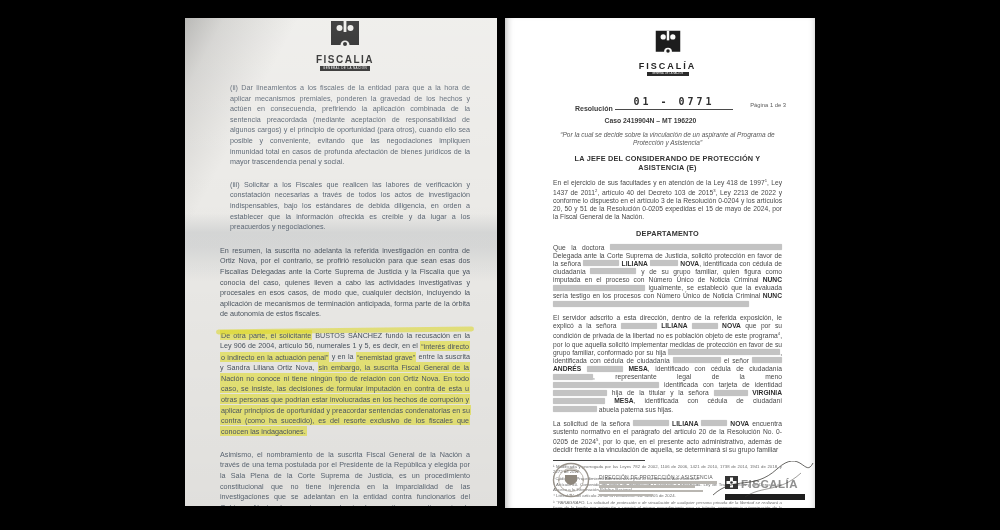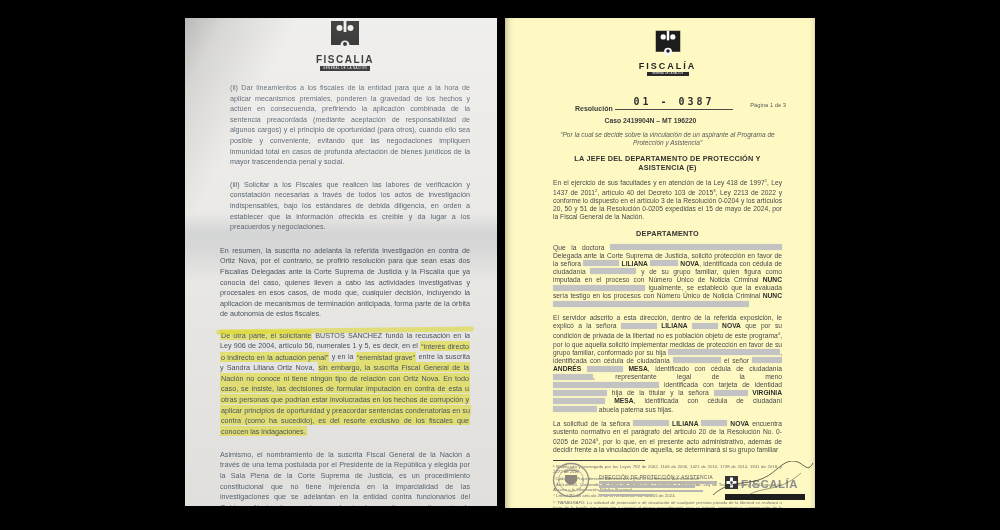--- a/index.html
+++ b/index.html
@@ -17,21 +17,21 @@
   .lp-brand{font-size:10px;font-weight:bold;letter-spacing:1.5px;color:#1d1d1d;margin-top:1px;}
   .lp-bar{width:50px;height:5px;background:#232323;margin:1px auto 0;color:#efefef;font-size:3px;line-height:5px;letter-spacing:0.4px;text-align:center;overflow:hidden;}
   .lp-para{font-size:7.2px;line-height:10.6px;text-align:justify;color:#5d6875;}
   .lp-para.indent{margin-left:10px;}
   .lp-para.strong{color:#4a545f;}
   .mt12{margin-top:12px;} .mt13{margin-top:13px;}
   .hl-streak{position:relative;height:5px;margin:8px 0 -2px -4px;width:258px;background:rgba(226,220,34,0.55);border-radius:3px;transform:rotate(-0.7deg);}
   .seg-hl{background:rgba(230,224,38,0.58);box-decoration-break:clone;-webkit-box-decoration-break:clone;padding:0.5px 1px;color:#4d5763;}
 
   
-  .page-right{position:absolute;left:505px;top:18px;width:310px;height:490px;background:#fef9c3;overflow:hidden;
+  .page-right{position:absolute;left:505px;top:18px;width:310px;height:490px;background:#ffffff;overflow:hidden;
     box-shadow:inset 7px 0 9px -7px rgba(0,0,0,0.40), inset -5px 0 7px -6px rgba(0,0,0,0.30);}
   .rp-body{position:absolute;left:48px;right:33px;top:0;}
   .rp-logo{text-align:center;padding-top:12px;}
   .rp-brand{font-size:9px;font-weight:bold;letter-spacing:2px;color:#242424;margin-top:1px;}
   .rp-bar{width:42px;height:4px;background:#2a2a2a;margin:1px auto 0;color:#eee;font-size:2.6px;line-height:4px;text-align:center;overflow:hidden;}
   .res-row{position:relative;height:20px;margin-top:20px;}
   .res-label{position:absolute;left:22px;top:9px;font-size:7px;font-weight:bold;color:#3c3c3c;}
   .res-number{position:absolute;left:62px;top:0;width:118px;text-align:center;font-family:"DejaVu Sans Mono",monospace;font-size:10px;font-weight:bold;letter-spacing:3px;color:#303030;border-bottom:1px solid #4a4a4a;padding-bottom:2px;}
   .res-page{position:absolute;right:-4px;top:6px;font-size:5.8px;color:#5a5a5a;}
   .caso-line{width:175px;margin-left:10px;text-align:center;font-size:6.8px;font-weight:bold;color:#3c3c3c;margin-top:1px;}
@@ -108,28 +108,28 @@
             <circle cx="16" cy="24" r="4.5" fill="#fbfbfa"></circle>
             <circle cx="16" cy="23" r="2" fill="#1d1d1d"></circle>
           </svg>
         </span>
         <div class="rp-brand">FISCALÍA</div>
         <div class="rp-bar">GENERAL DE LA NACIÓN</div>
       </div>
 
       <div class="res-row">
         <span class="res-label">Resolución</span>
-        <span class="res-number">01 - 0387</span>
+        <span class="res-number">01 - 0771</span>
         <span class="res-page">Página 1 de 3</span>
       </div>
       <div class="caso-line">Caso 2419904N – MT 196220</div>
 
       <div class="rp-quote">“Por la cual se decide sobre la vinculación de un aspirante al Programa de Protección y Asistencia”</div>
 
-      <div class="rp-head">LA JEFE DEL DEPARTAMENTO DE PROTECCIÓN Y ASISTENCIA (E)</div>
+      <div class="rp-head">LA JEFE DEL CONSIDERANDO DE PROTECCIÓN Y ASISTENCIA (E)</div>
 
       <div class="rp-para mt5"><span class="seg-n">En el ejercicio de sus facultades y en atención de la Ley 418 de 1997</span><span class="seg-sup">1</span><span class="seg-n">, Ley 1437 de 2011</span><span class="seg-sup">2</span><span class="seg-n">, artículo 40 del Decreto 103 de 2015</span><span class="seg-sup">3</span><span class="seg-n">, Ley 2213 de 2022 y conforme lo dispuesto en el artículo 3 de la Resolución 0-0204 y los artículos 20, 50 y 51 de la Resolución 0-0205 expedidas el 15 de mayo de 2024, por la Fiscal General de la Nación.</span></div>
 
       <div class="rp-head mt7">DEPARTAMENTO</div>
 
       <div class="rp-para mt6"><span class="seg-n">Que la doctora </span><span class="redact" style="width: 172px;"></span><span class="seg-n"> Delegada ante la Corte Suprema de Justicia, solicitó protección en favor de la señora </span><span class="redact" style="width: 36px;"></span><span class="seg-b"> LILIANA </span><span class="redact" style="width: 28px;"></span><span class="seg-b"> NOVA</span><span class="seg-n">, identificada con cédula de ciudadanía </span><span class="redact" style="width: 46px;"></span><span class="seg-n"> y de su grupo familiar, quien figura como imputada en el proceso con Número Único de Noticia Criminal </span><span class="seg-b">NUNC </span><span class="redact" style="width: 92px;"></span><span class="seg-n"> igualmente, se estableció que la evaluada sería testigo en los procesos con Número Único de Noticia Criminal </span><span class="seg-b">NUNC </span><span class="redact" style="width: 196px;"></span></div>
       <div class="rp-para mt6"><span class="seg-n">El servidor adscrito a esta dirección, dentro de la referida exposición, le explicó a la señora </span><span class="redact" style="width: 36px;"></span><span class="seg-b"> LILIANA </span><span class="redact" style="width: 26px;"></span><span class="seg-b"> NOVA</span><span class="seg-n"> que por su condición de privada de la libertad no es población objeto de este programa</span><span class="seg-sup">4</span><span class="seg-n">, por lo que aquella solicitó implementar medidas de protección en favor de su grupo familiar, conformado por su hija </span><span class="redact" style="width: 112px;"></span><span class="seg-n">, identificada con cédula de ciudadanía </span><span class="redact" style="width: 48px;"></span><span class="seg-n"> el señor </span><span class="redact" style="width: 30px;"></span><span class="seg-b"> ANDRÉS </span><span class="redact" style="width: 36px;"></span><span class="seg-b"> MESA</span><span class="seg-n">, identificado con cédula de ciudadanía </span><span class="redact" style="width: 40px;"></span><span class="seg-n">, representante legal de la meno</span><span class="redact" style="width: 106px;"></span><span class="seg-n"> identificada con tarjeta de identidad </span><span class="redact" style="width: 54px;"></span><span class="seg-n"> hija de la titular y la señora </span><span class="redact" style="width: 34px;"></span><span class="seg-b"> VIRGINIA </span><span class="redact" style="width: 52px;"></span><span class="seg-b"> MESA</span><span class="seg-n">, identificada con cédula de ciudadaní</span><span class="redact" style="width: 44px;"></span><span class="seg-n"> abuela paterna sus hijas.</span></div>
       <div class="rp-para mt6"><span class="seg-n">La solicitud de la señora </span><span class="redact" style="width: 36px;"></span><span class="seg-b"> LILIANA </span><span class="redact" style="width: 26px;"></span><span class="seg-b"> NOVA</span><span class="seg-n"> encuentra sustento normativo en el parágrafo del artículo 20 de la Resolución No. 0-0205 de 2024</span><span class="seg-sup">5</span><span class="seg-n">, por lo que, en el presente acto administrativo, además de decidir frente a la vinculación de aquella, se determinará si su grupo familiar</span></div>
 
       <hr class="fn-rule">

